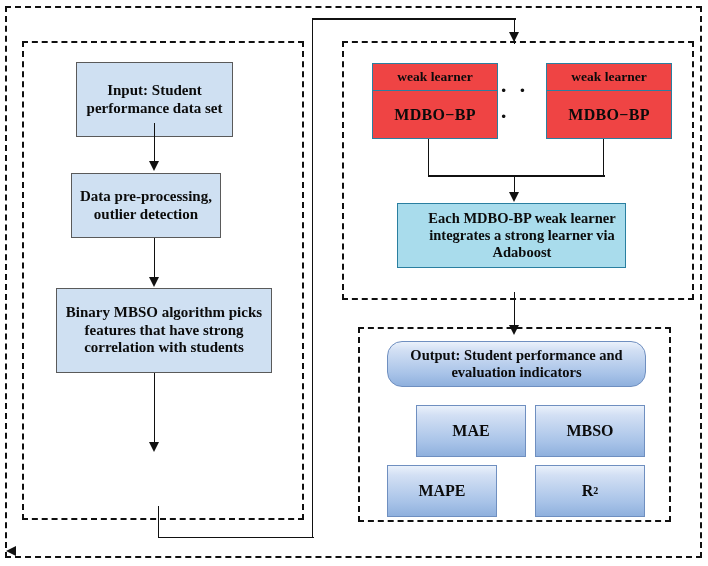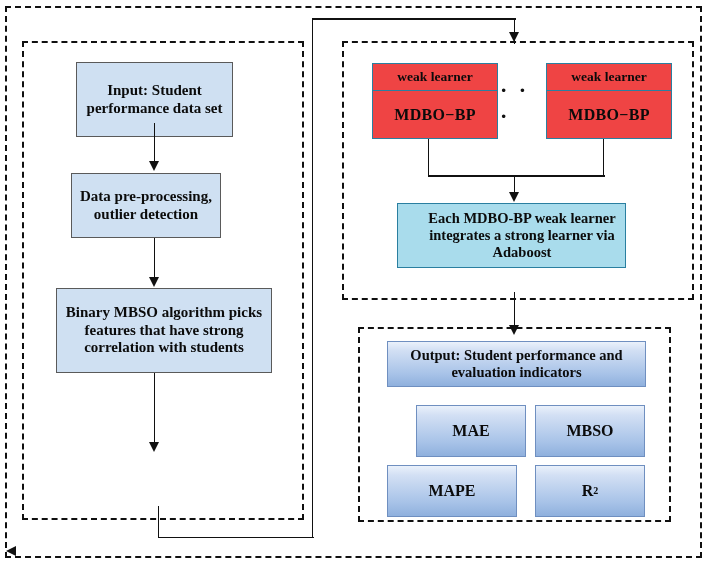--- a/index.html
+++ b/index.html
@@ -62,24 +62,24 @@
     font-size:16px;font-weight:bold;color:#0b0b0b;letter-spacing:.3px;
   }
   #wl-ellipsis{
     position:absolute;left:500px;top:92px;width:46px;height:22px;
     display:flex;align-items:center;justify-content:center;
     font-size:22px;font-weight:bold;color:#111;letter-spacing:3px;
   }
   #box-adaboost{left:397px;top:203px;width:229px;height:65px;font-size:14.5px;padding-left:21px;}
 
   
-  #box-output{left:387px;top:341px;width:259px;height:46px;font-size:14.5px;}
+  #box-output{left:387px;top:341px;width:259px;height:46px;font-size:14.5px;border-radius:15px;}
   #box-mae  {left:387px;top:405px;width:110px;height:52px;font-size:16px;margin-left:29px;}
   #box-rmse {left:535px;top:405px;width:110px;height:52px;font-size:16px;}
-  #box-mape {left:387px;top:465px;width:130px;height:52px;font-size:16px;}
+  #box-mape {left:387px;top:465px;width:110px;height:52px;font-size:16px;}
   #box-r2   {left:535px;top:465px;width:110px;height:52px;font-size:16px;}
   #box-r2 sup{font-size:10px;vertical-align:super;}
 
   
   .ln{position:absolute;background:#111;}
   .vl{width:1.8px;}
   .hl{height:1.8px;}
   .arrow-down{
     position:absolute;width:0;height:0;
     border-left:5.5px solid transparent;

